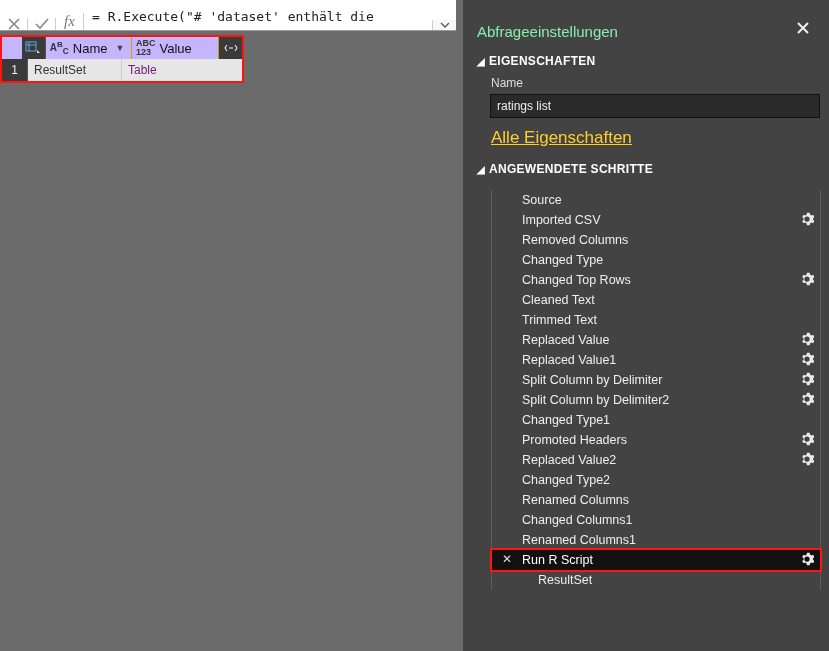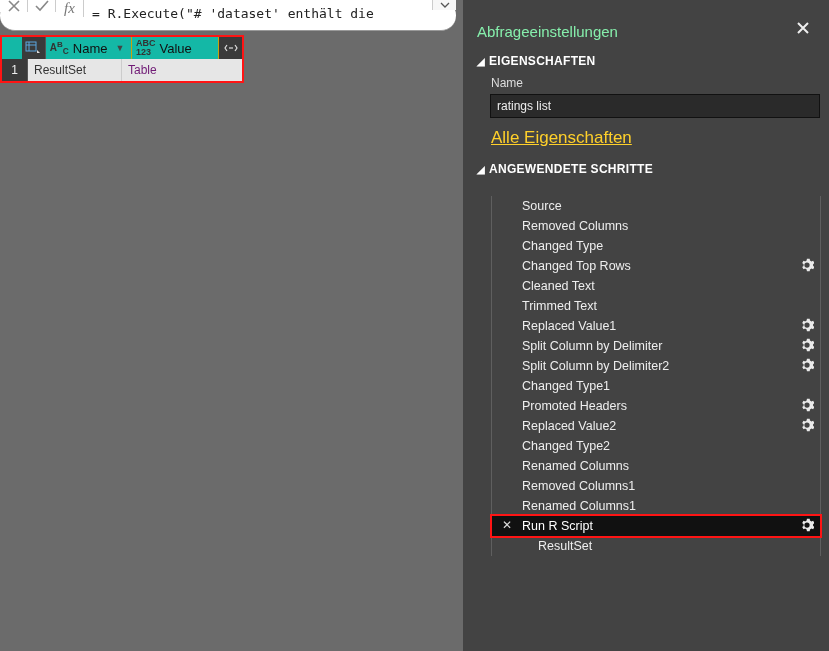--- a/index.html
+++ b/index.html
@@ -25,23 +25,22 @@
     background: #434343;
     padding: 0 14px 0 14px;
     position: relative;
   }
   
   .formula-bar {
     height: 31px;
     width: 456px;
     background: #fff;
     display: flex;
-    align-items: flex-start;
+    align-items: flex-end;
     border-bottom: 1px solid #999;
-    border-radius: 15px;
   }
   .formula-bar .fbtn {
     width: 28px;
     display: flex;
     align-items: center;
     justify-content: center;
     color: #777;
     background: #fff;
     border-right: 1px solid #ccc;
   }
@@ -76,21 +75,21 @@
     top: 37px;
     width: 240px;
     outline: 2px solid #ff1414;
     background: #fff;
   }
   .thead, .trow {
     display: flex;
     height: 22px;
     align-items: stretch;
   }
-  .thead { background: #14b8a6; padding-left: 20px; }
+  .thead { background: #c4b5fd; padding-left: 20px; }
   .thead .idx {
     width: 26px;
     background: #3a3a3a;
     border-right: 1px solid #555;
     display: flex; align-items: center; justify-content: center;
   }
   .thead .idx svg { display:block; }
   .col {
     display: flex;
     align-items: center;
@@ -154,21 +153,21 @@
     border:1px solid #111;
     color:#eee;
     padding:4px 6px;
     font-size:12px;
   }
   .all-props {
     display:block; margin:10px 0 0 14px;
     color:#ffd02a; font-size:17px; text-decoration:underline;
   }
   .steps {
-    margin:20px 0 0 14px;
+    margin:14px 0 0 14px;
     border-left:1px solid #5f5f5f;
     border-right:1px solid #5f5f5f;
     width: 330px;
   }
   .step {
     position:relative;
     display:flex;align-items:center;
     height:20px; padding:0 6px 0 30px;
     font-size:12.5px; color:#eee;
   }
@@ -266,40 +265,56 @@
   <div class="section-h">
     <span class="tri">◢</span>
     <span>ANGEWENDETE SCHRITTE</span>
   </div>
 
   <div class="steps" id="steps">
       <div class="step">
         <span>Source</span>
       </div>
       <div class="step">
+        <span>Imported CSV</span>
+        <span class="gear">
+          <svg viewBox="0 0 16 16">
+            <path d="M8 5a3 3 0 1 0 0 6 3 3 0 0 0 0-6zm7 3a7 7 0 0 1-.1 1l1.6 1.2-1.5 2.6-1.9-.7a6 6 0 0 1-1.7 1l-.3 2H7.9l-.3-2a6 6 0 0 1-1.7-1l-1.9.7L2.5 10.2 4.1 9a7 7 0 0 1 0-2L2.5 5.8 4 3.2l1.9.7a6 6 0 0 1 1.7-1l.3-2h3.2l.3 2a6 6 0 0 1 1.7 1l1.9-.7 1.5 2.6L14.9 7c.07.33.1.66.1 1z"></path>
+          </svg>
+        </span>
+      </div>
+      <div class="step">
         <span>Removed Columns</span>
       </div>
       <div class="step">
         <span>Changed Type</span>
       </div>
       <div class="step">
         <span>Changed Top Rows</span>
         <span class="gear">
           <svg viewBox="0 0 16 16">
             <path d="M8 5a3 3 0 1 0 0 6 3 3 0 0 0 0-6zm7 3a7 7 0 0 1-.1 1l1.6 1.2-1.5 2.6-1.9-.7a6 6 0 0 1-1.7 1l-.3 2H7.9l-.3-2a6 6 0 0 1-1.7-1l-1.9.7L2.5 10.2 4.1 9a7 7 0 0 1 0-2L2.5 5.8 4 3.2l1.9.7a6 6 0 0 1 1.7-1l.3-2h3.2l.3 2a6 6 0 0 1 1.7 1l1.9-.7 1.5 2.6L14.9 7c.07.33.1.66.1 1z"></path>
           </svg>
         </span>
       </div>
       <div class="step">
         <span>Cleaned Text</span>
       </div>
       <div class="step">
         <span>Trimmed Text</span>
       </div>
       <div class="step">
+        <span>Replaced Value</span>
+        <span class="gear">
+          <svg viewBox="0 0 16 16">
+            <path d="M8 5a3 3 0 1 0 0 6 3 3 0 0 0 0-6zm7 3a7 7 0 0 1-.1 1l1.6 1.2-1.5 2.6-1.9-.7a6 6 0 0 1-1.7 1l-.3 2H7.9l-.3-2a6 6 0 0 1-1.7-1l-1.9.7L2.5 10.2 4.1 9a7 7 0 0 1 0-2L2.5 5.8 4 3.2l1.9.7a6 6 0 0 1 1.7-1l.3-2h3.2l.3 2a6 6 0 0 1 1.7 1l1.9-.7 1.5 2.6L14.9 7c.07.33.1.66.1 1z"></path>
+          </svg>
+        </span>
+      </div>
+      <div class="step">
         <span>Replaced Value1</span>
         <span class="gear">
           <svg viewBox="0 0 16 16">
             <path d="M8 5a3 3 0 1 0 0 6 3 3 0 0 0 0-6zm7 3a7 7 0 0 1-.1 1l1.6 1.2-1.5 2.6-1.9-.7a6 6 0 0 1-1.7 1l-.3 2H7.9l-.3-2a6 6 0 0 1-1.7-1l-1.9.7L2.5 10.2 4.1 9a7 7 0 0 1 0-2L2.5 5.8 4 3.2l1.9.7a6 6 0 0 1 1.7-1l.3-2h3.2l.3 2a6 6 0 0 1 1.7 1l1.9-.7 1.5 2.6L14.9 7c.07.33.1.66.1 1z"></path>
           </svg>
         </span>
       </div>
       <div class="step">
         <span>Split Column by Delimiter</span>
         <span class="gear">
@@ -335,21 +350,21 @@
           </svg>
         </span>
       </div>
       <div class="step">
         <span>Changed Type2</span>
       </div>
       <div class="step">
         <span>Renamed Columns</span>
       </div>
       <div class="step">
-        <span>Removed Columns1</span>
+        <span>Changed Columns1</span>
       </div>
       <div class="step">
         <span>Renamed Columns1</span>
       </div>
       <div class="step selected">
         <span class="del">✕</span>
         <span>Run R Script</span>
         <span class="gear">
           <svg viewBox="0 0 16 16">
             <path d="M8 5a3 3 0 1 0 0 6 3 3 0 0 0 0-6zm7 3a7 7 0 0 1-.1 1l1.6 1.2-1.5 2.6-1.9-.7a6 6 0 0 1-1.7 1l-.3 2H7.9l-.3-2a6 6 0 0 1-1.7-1l-1.9.7L2.5 10.2 4.1 9a7 7 0 0 1 0-2L2.5 5.8 4 3.2l1.9.7a6 6 0 0 1 1.7-1l.3-2h3.2l.3 2a6 6 0 0 1 1.7 1l1.9-.7 1.5 2.6L14.9 7c.07.33.1.66.1 1z"></path>

